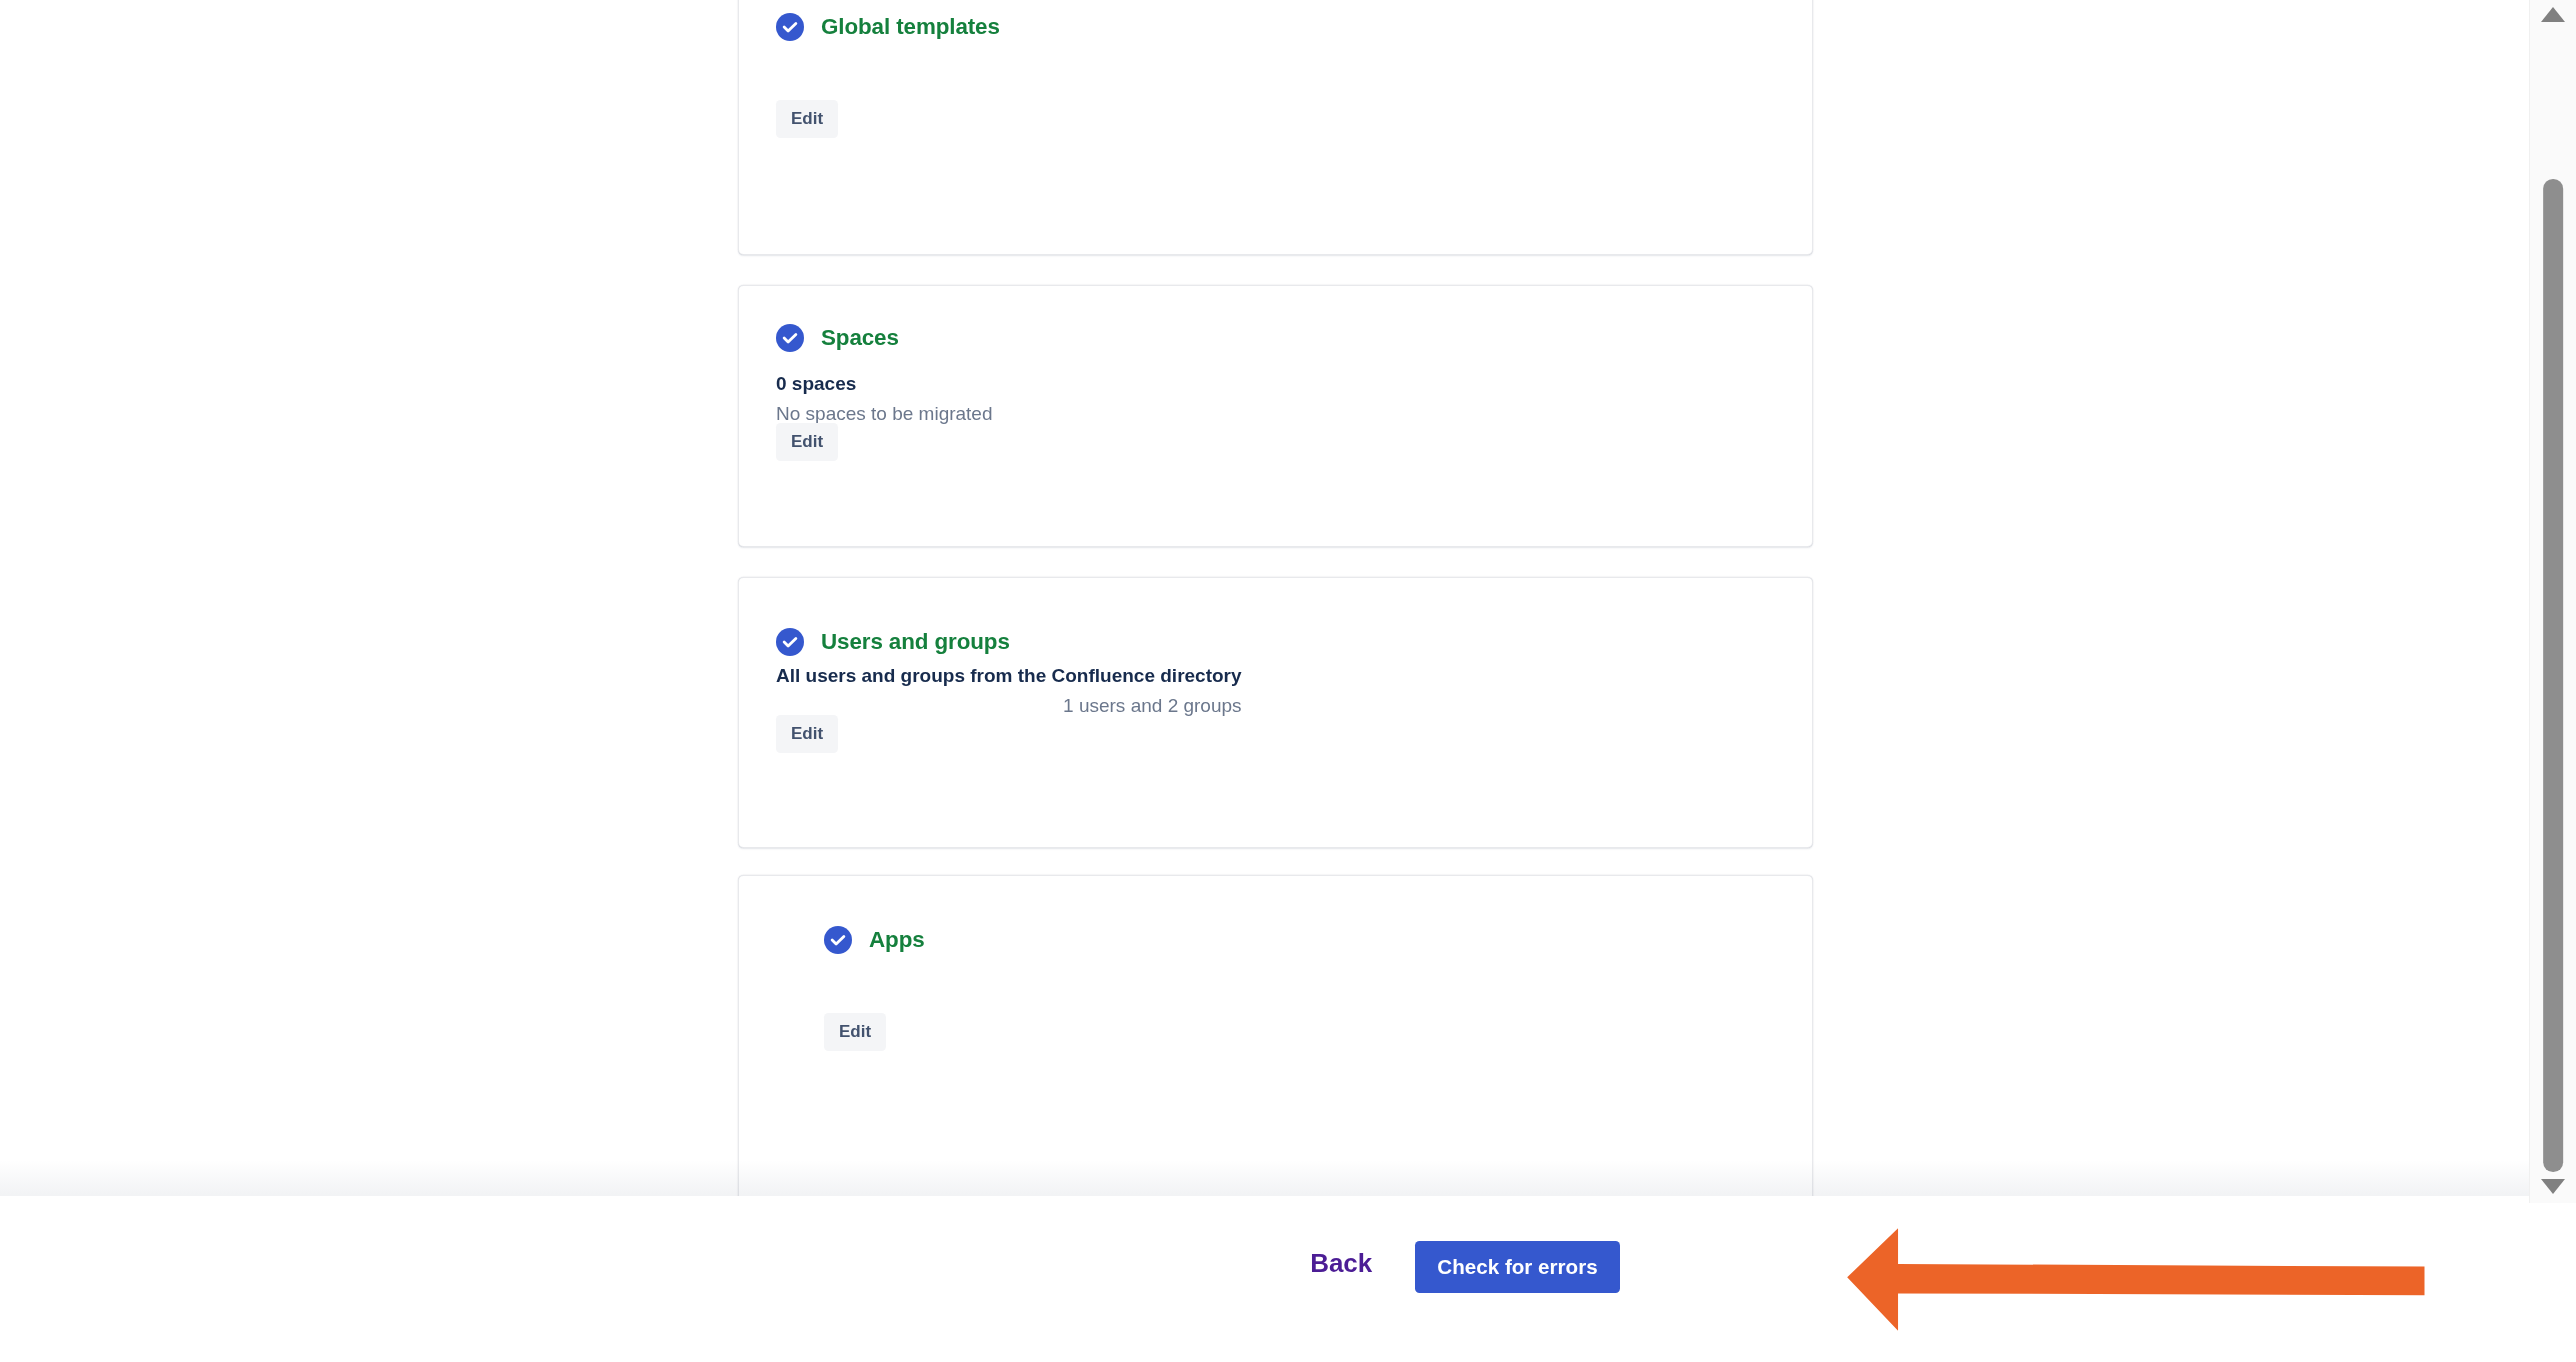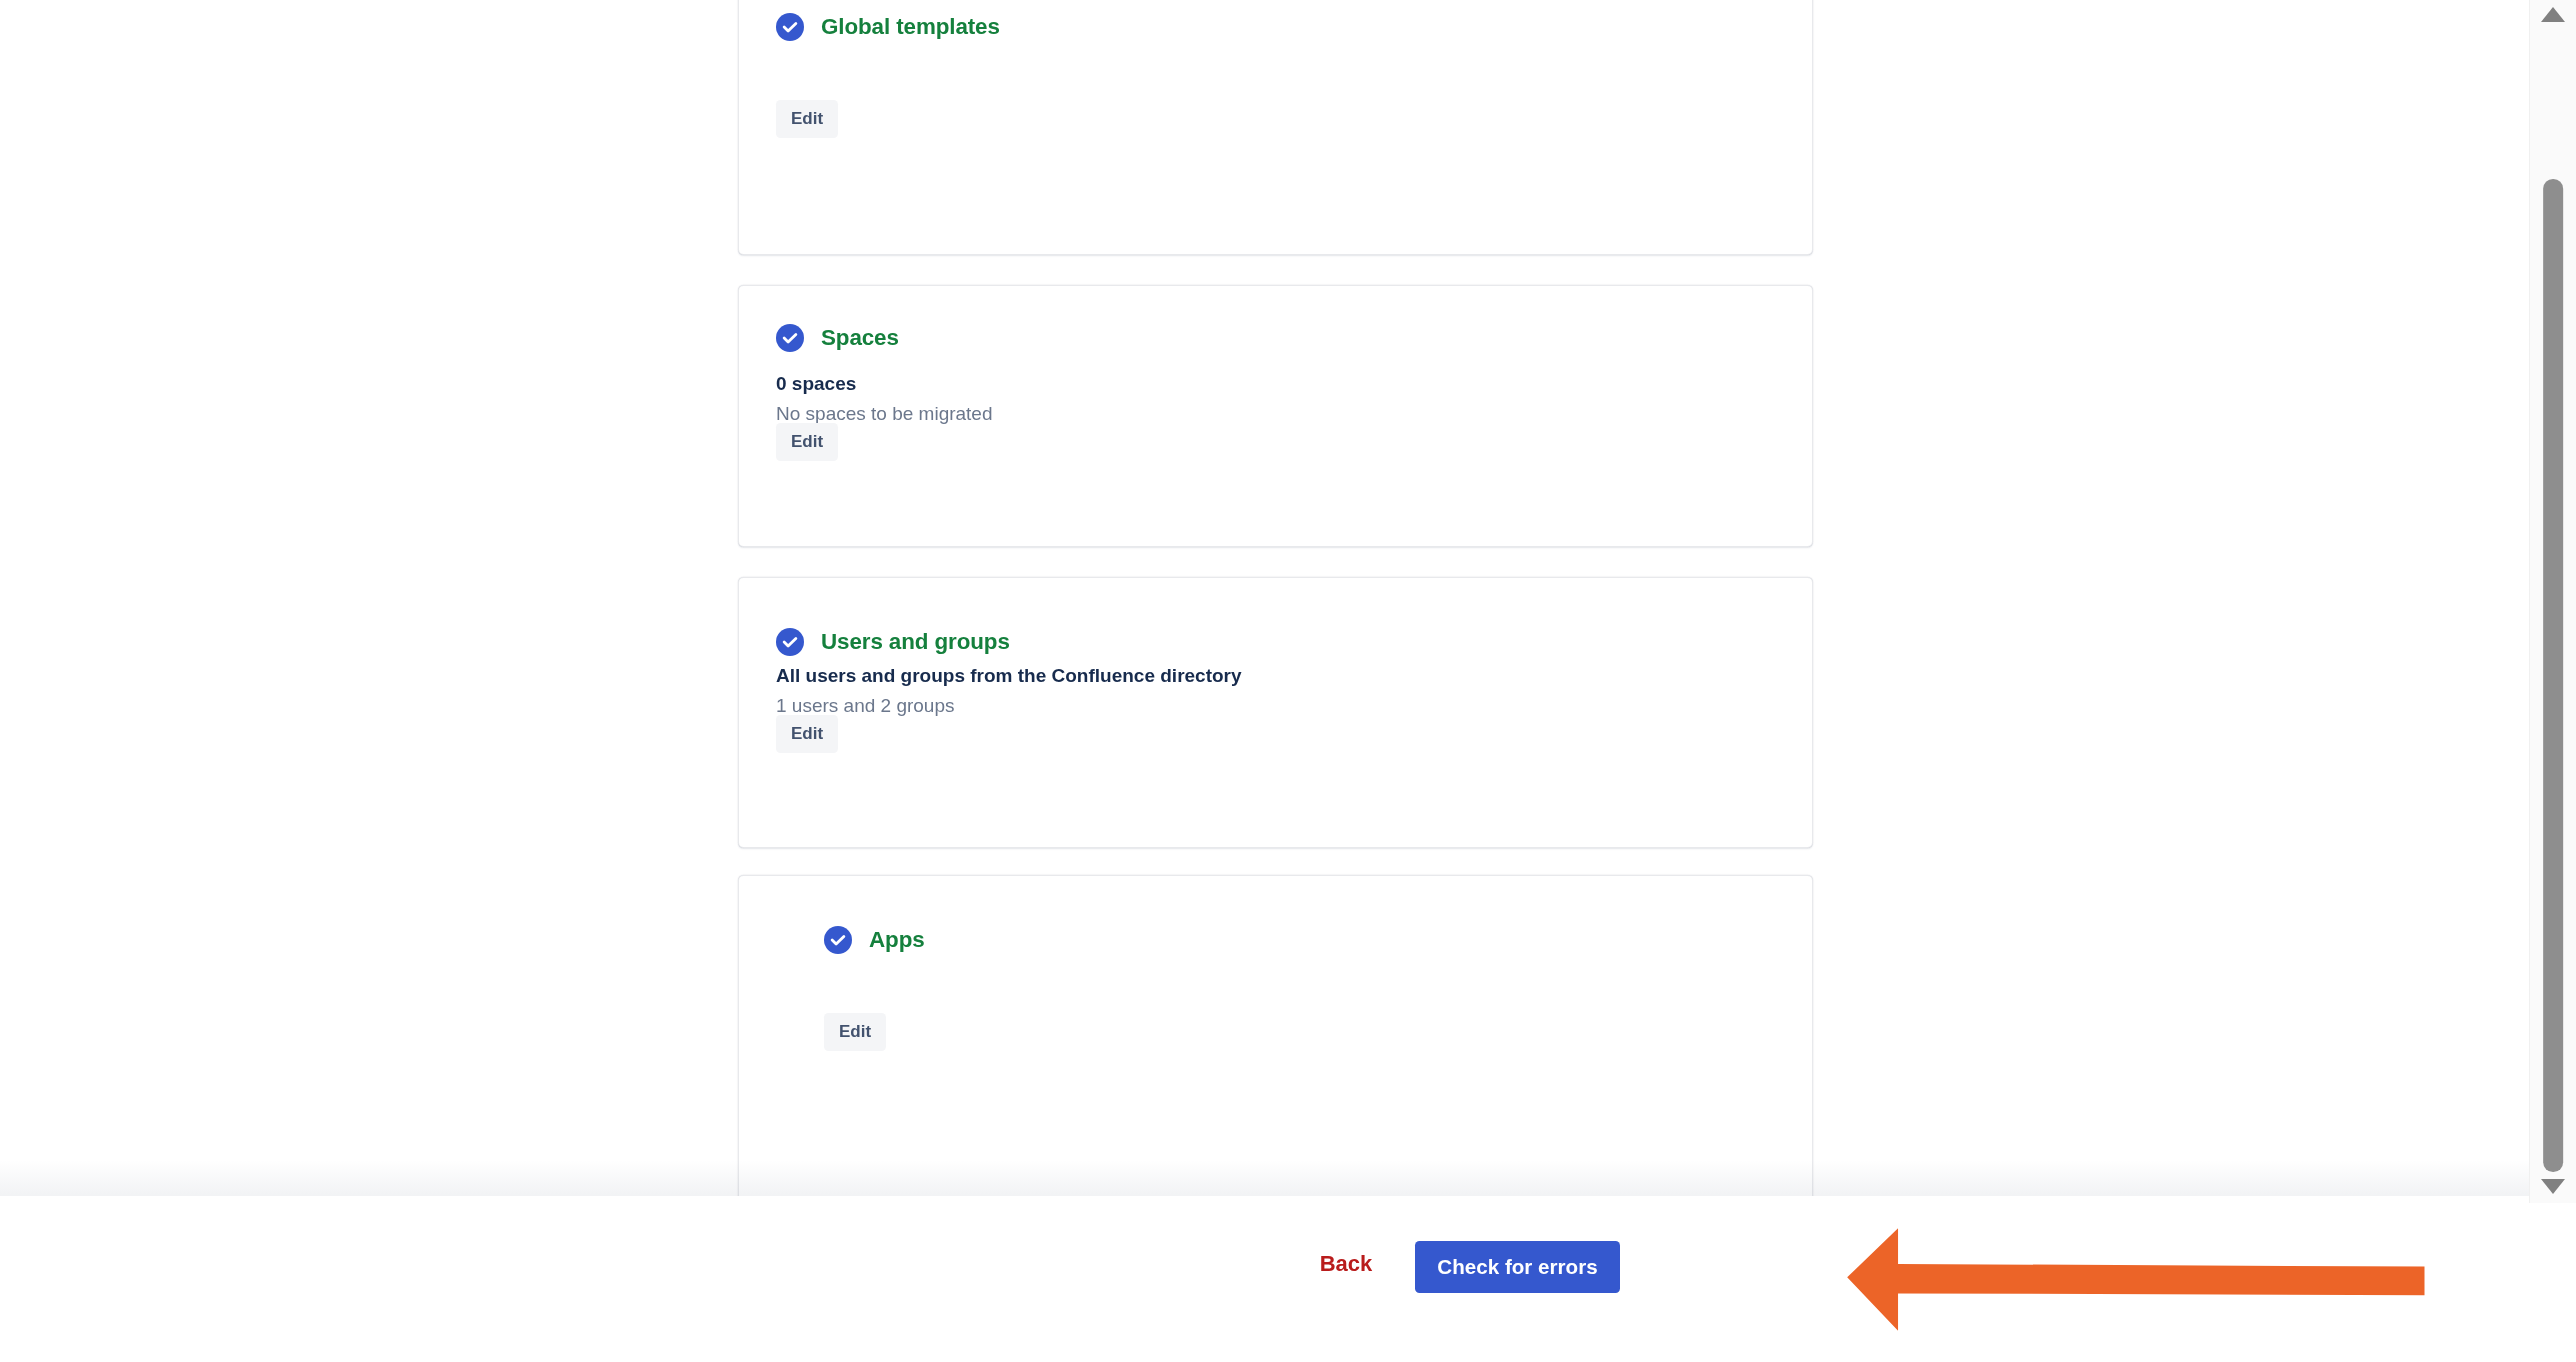--- a/index.html
+++ b/index.html
@@ -104,21 +104,21 @@
     white-space: nowrap;
   }
 
   
   .card-body {
     position: absolute;
     left: 37px;
   }
   .card-templates .card-body { top: 128px; }
   .card-spaces    .card-body { top: 84px; }
-  .card-users     .card-body { top: 84px; }
+  .card-users     .card-body { top: 84px; text-align: right; }
   .card-apps      .card-body { top: 84px; }
 
   .body-primary {
     font-size: 19px;
     font-weight: 700;
     color: #172b4d;
     line-height: 27px;
     white-space: nowrap;
   }
   .body-secondary {
@@ -180,23 +180,23 @@
     display: flex;
     align-items: center;
     gap: 0px;
   }
 
   .back-button {
     height: 43px;
     padding: 0 19.7px;
     border: none;
     background: transparent;
-    color: #b91c1c;
+    color: #4c1d95;
     font-family: "Liberation Sans", "DejaVu Sans", sans-serif;
-    font-size: 22px;
+    font-size: 26px;
     font-weight: 600;
     line-height: 43px;
     cursor: pointer;
     border-radius: 4.5px;
     white-space: nowrap;
   }
 
   .primary-button {
     height: 52px;
     margin-left: 23px;

